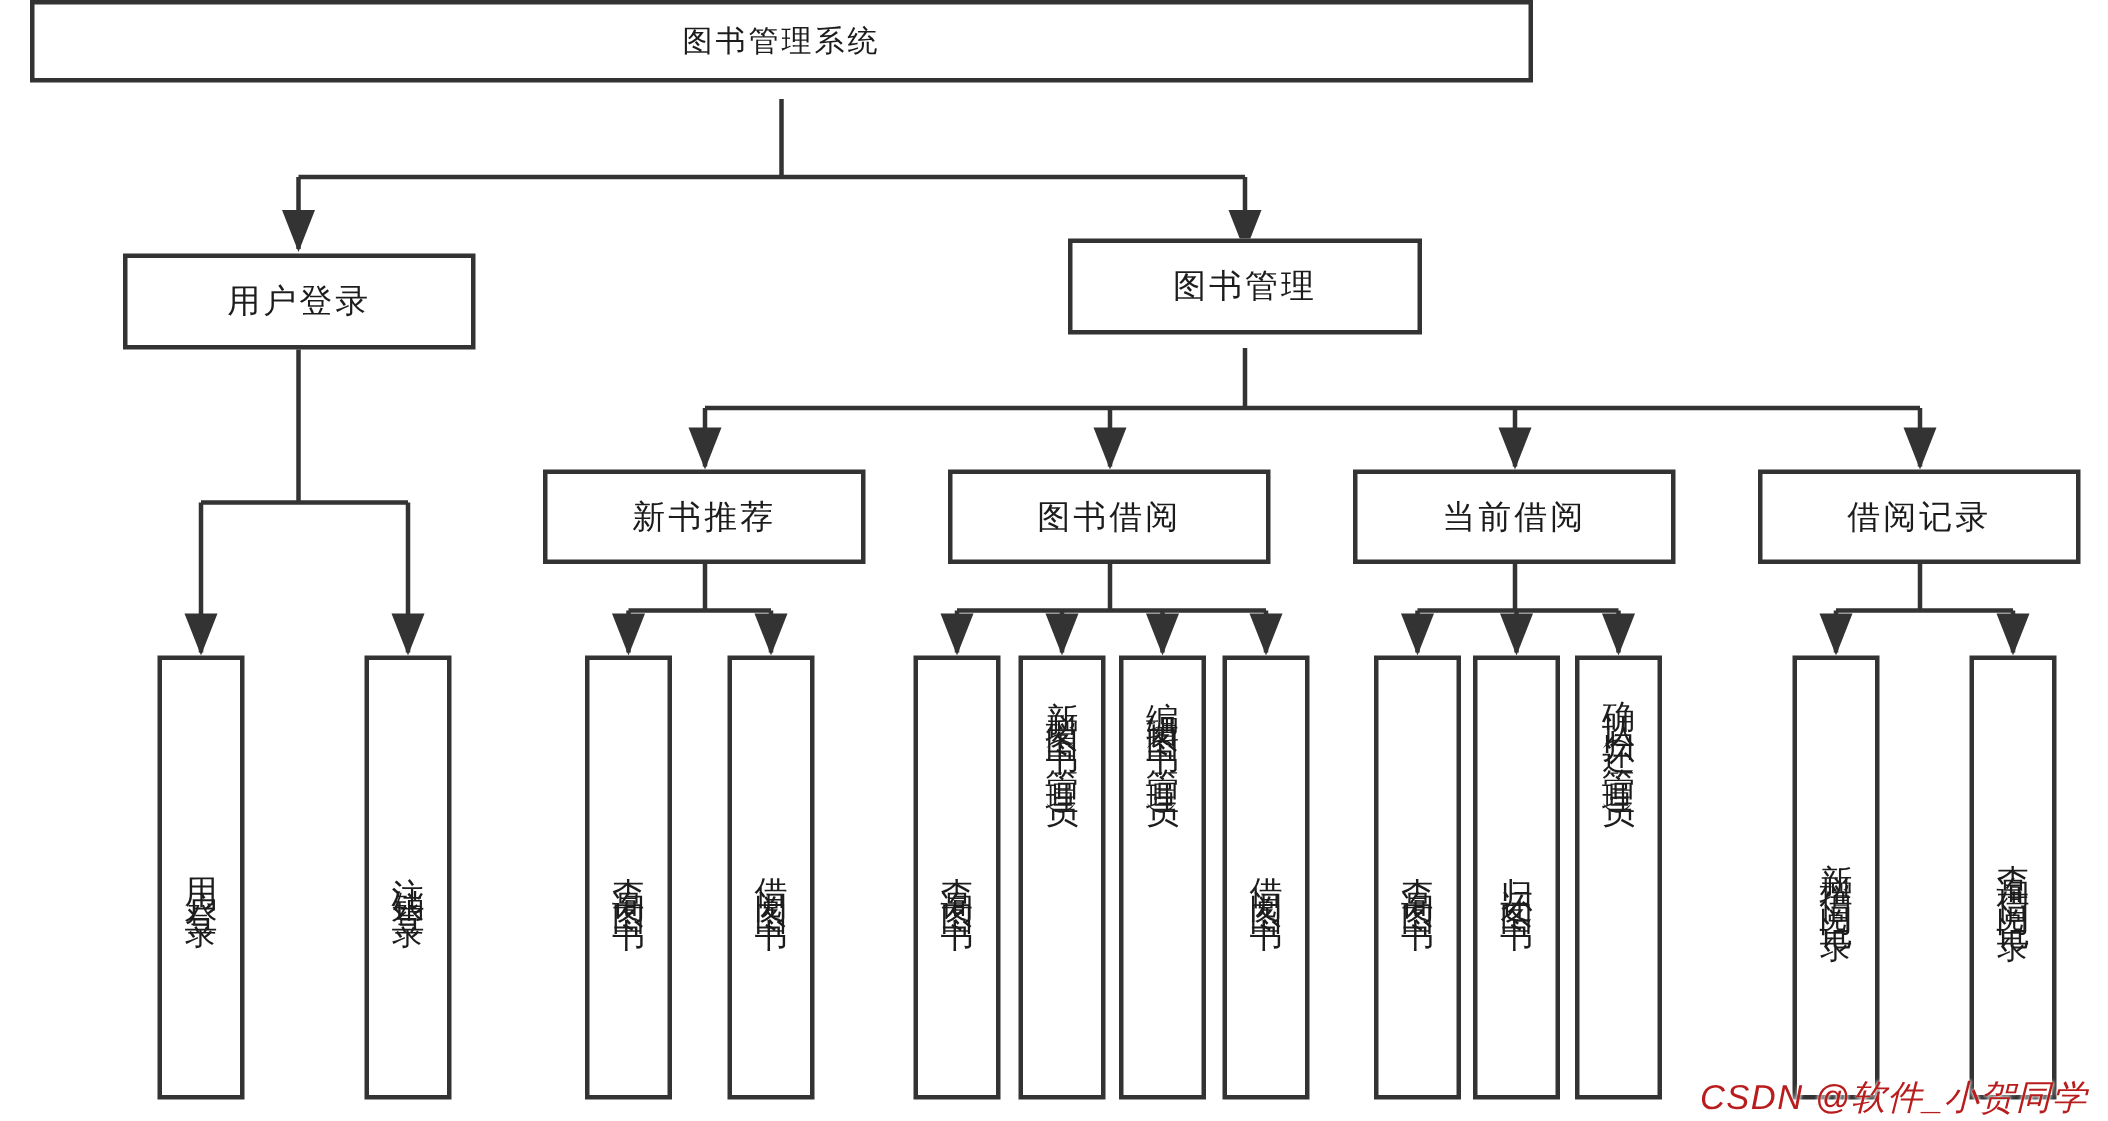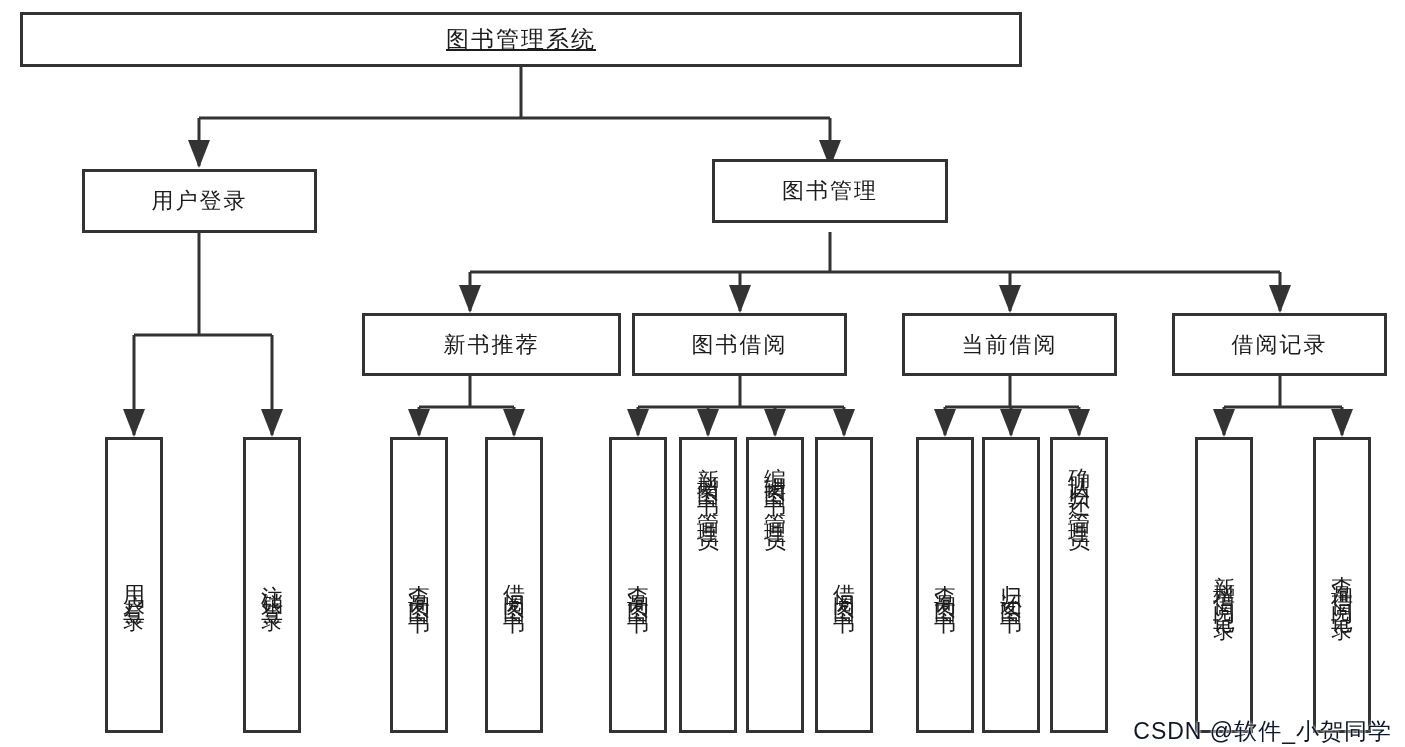--- a/index.html
+++ b/index.html
@@ -35,24 +35,25 @@
   .vbox.talign{
     justify-content:flex-start;
     padding-top:10px;
   }
   #watermark{
     position:absolute;
     top:716px;
     right:13px;
     font-size:23px;
     letter-spacing:1px;
-    color:#0f172a;
+    color:#b91c1c;
     text-shadow:0 0 3px #ffffff,0 0 2px #ffffff;
     z-index:5;
     white-space:nowrap;
+    font-style:italic;
   }
 </style>
 </head>
 <body>
 
 <div id="stage">
 
   <svg id="wires" width="1405" height="747" viewBox="0 0 1405 747">
     <g stroke="#333333" stroke-width="3" fill="none">
       <path d="M521,66 V118 M199,118 H830 M199,118 V166 M830,118 V166"></path>
@@ -79,26 +80,26 @@
       <polygon points="764,409 786,409 775,437"></polygon>
       <polygon points="833,409 855,409 844,437"></polygon>
       <polygon points="934,409 956,409 945,437"></polygon>
       <polygon points="1000,409 1022,409 1011,437"></polygon>
       <polygon points="1068,409 1090,409 1079,437"></polygon>
       <polygon points="1213,409 1235,409 1224,437"></polygon>
       <polygon points="1331,409 1353,409 1342,437"></polygon>
     </g>
   </svg>
 
-  <div class="box hbox" style="left:20px;top:12px;width:1002px;height:55px;font-size:23px;text-decoration:underline;">图书管理系统</div>
+  <div class="box hbox" style="left:20px;top:0;width:1002px;height:55px;font-size:20px;">图书管理系统</div>
 
   <div class="box hbox" style="left:82px;top:169px;width:235px;height:64px;">用户登录</div>
   <div class="box hbox" style="left:712px;top:159px;width:236px;height:64px;">图书管理</div>
 
-  <div class="box hbox" style="left:362px;top:313px;width:259px;height:63px;">新书推荐</div>
+  <div class="box hbox" style="left:362px;top:313px;width:215px;height:63px;">新书推荐</div>
   <div class="box hbox" style="left:632px;top:313px;width:215px;height:63px;">图书借阅</div>
   <div class="box hbox" style="left:902px;top:313px;width:215px;height:63px;">当前借阅</div>
   <div class="box hbox" style="left:1172px;top:313px;width:215px;height:63px;">借阅记录</div>
 
   <div class="box vbox" style="left:105px;top:437px;width:58px;height:296px;">用户登录</div>
   <div class="box vbox" style="left:243px;top:437px;width:58px;height:296px;">注销登录</div>
 
   <div class="box vbox" style="left:390px;top:437px;width:58px;height:296px;">查询图书</div>
   <div class="box vbox" style="left:485px;top:437px;width:58px;height:296px;">借阅图书</div>
 

